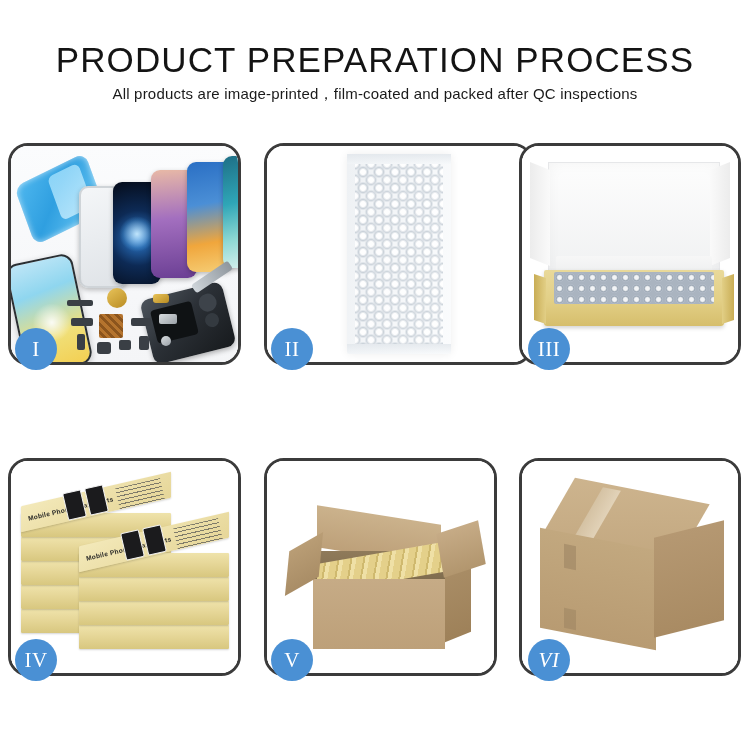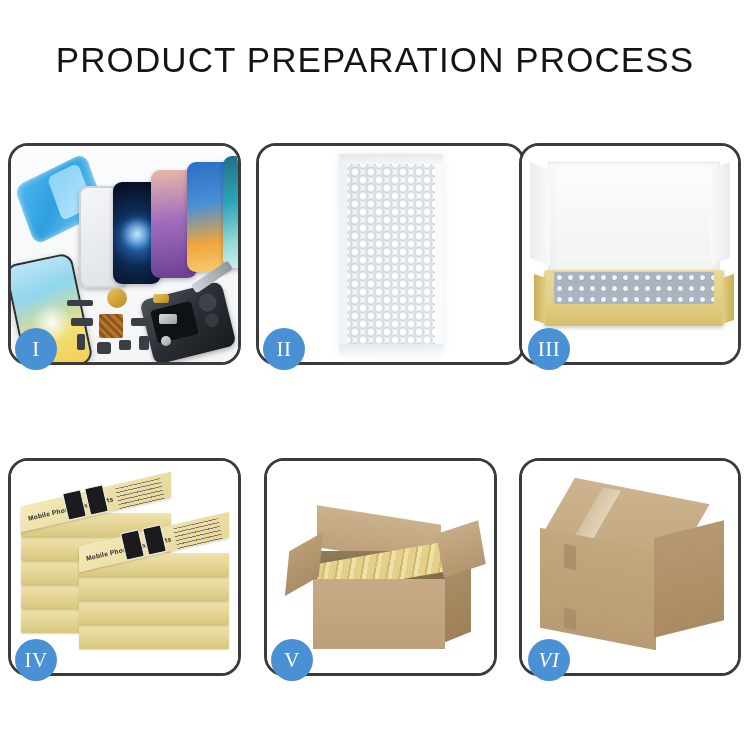--- a/index.html
+++ b/index.html
@@ -40,21 +40,21 @@
     overflow:visible;
   }
   .panel .stage{
     position:absolute;inset:0;
     border-radius:17px;
     overflow:hidden;
     background:#fdfdfd;
   }
   
   .p1{left:8px;  top:143px;width:233px;height:222px;}
-  .p2{left:256px;top:143px;width:269px;height:222px;}
+  .p2{left:264px;top:143px;width:269px;height:222px;}
   .p3{left:519px;top:143px;width:222px;height:222px;}
   .p4{left:8px;  top:458px;width:233px;height:218px;}
   .p5{left:264px;top:458px;width:233px;height:218px;}
   .p6{left:519px;top:458px;width:222px;height:218px;font-style:italic;}
 
   
   .badge{
     position:absolute;
     left:4px;bottom:-8px;
     width:42px;height:42px;border-radius:50%;
@@ -291,20 +291,21 @@
     background:rgba(150,126,93,.45);transform:skewY(11deg);
   }
 </style>
 </head>
 <body>
 
 <div class="page">
 
   <div class="header">
     <div class="title">PRODUCT PREPARATION PROCESS</div>
+    <div class="subtitle">All products are image-printed，film-coated and packed after QC inspections</div>
   </div>
 
   <div class="grid">
 
     <div class="panel p1">
       <div class="stage">
         <div class="collage">
           <div class="adhesive"></div>
           <div class="phone-fan">
             <div class="ph ph1"></div>

